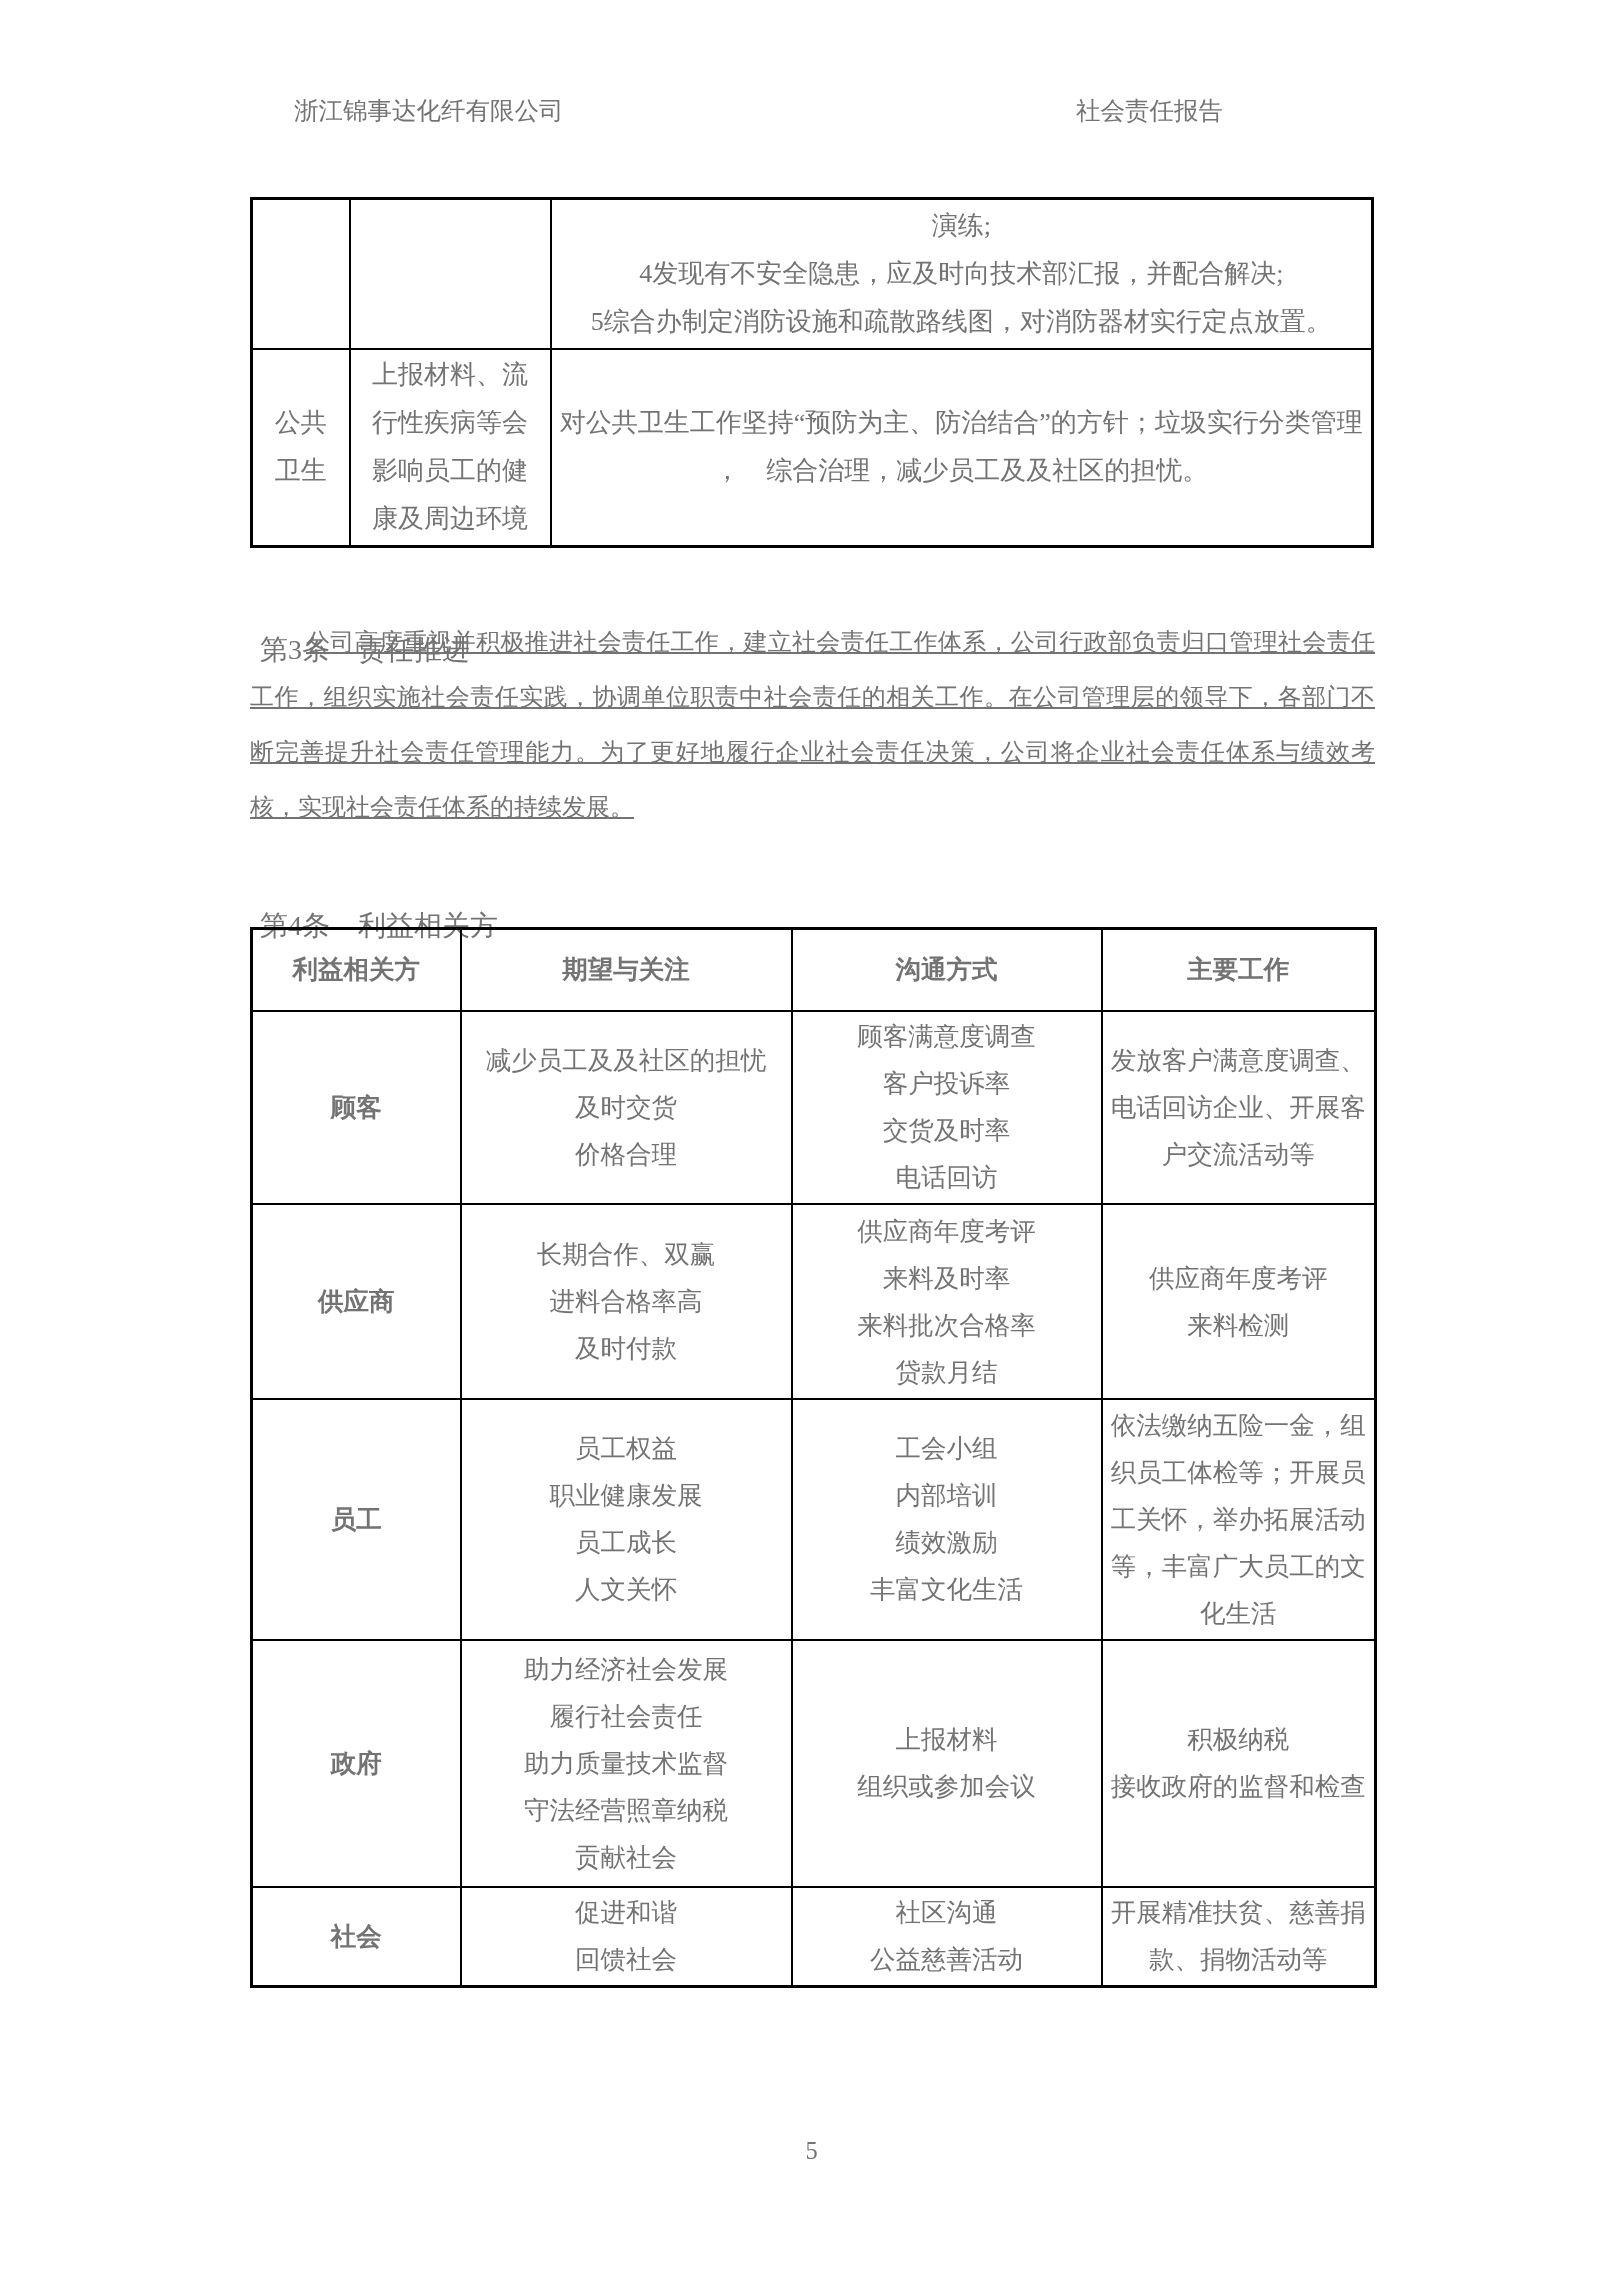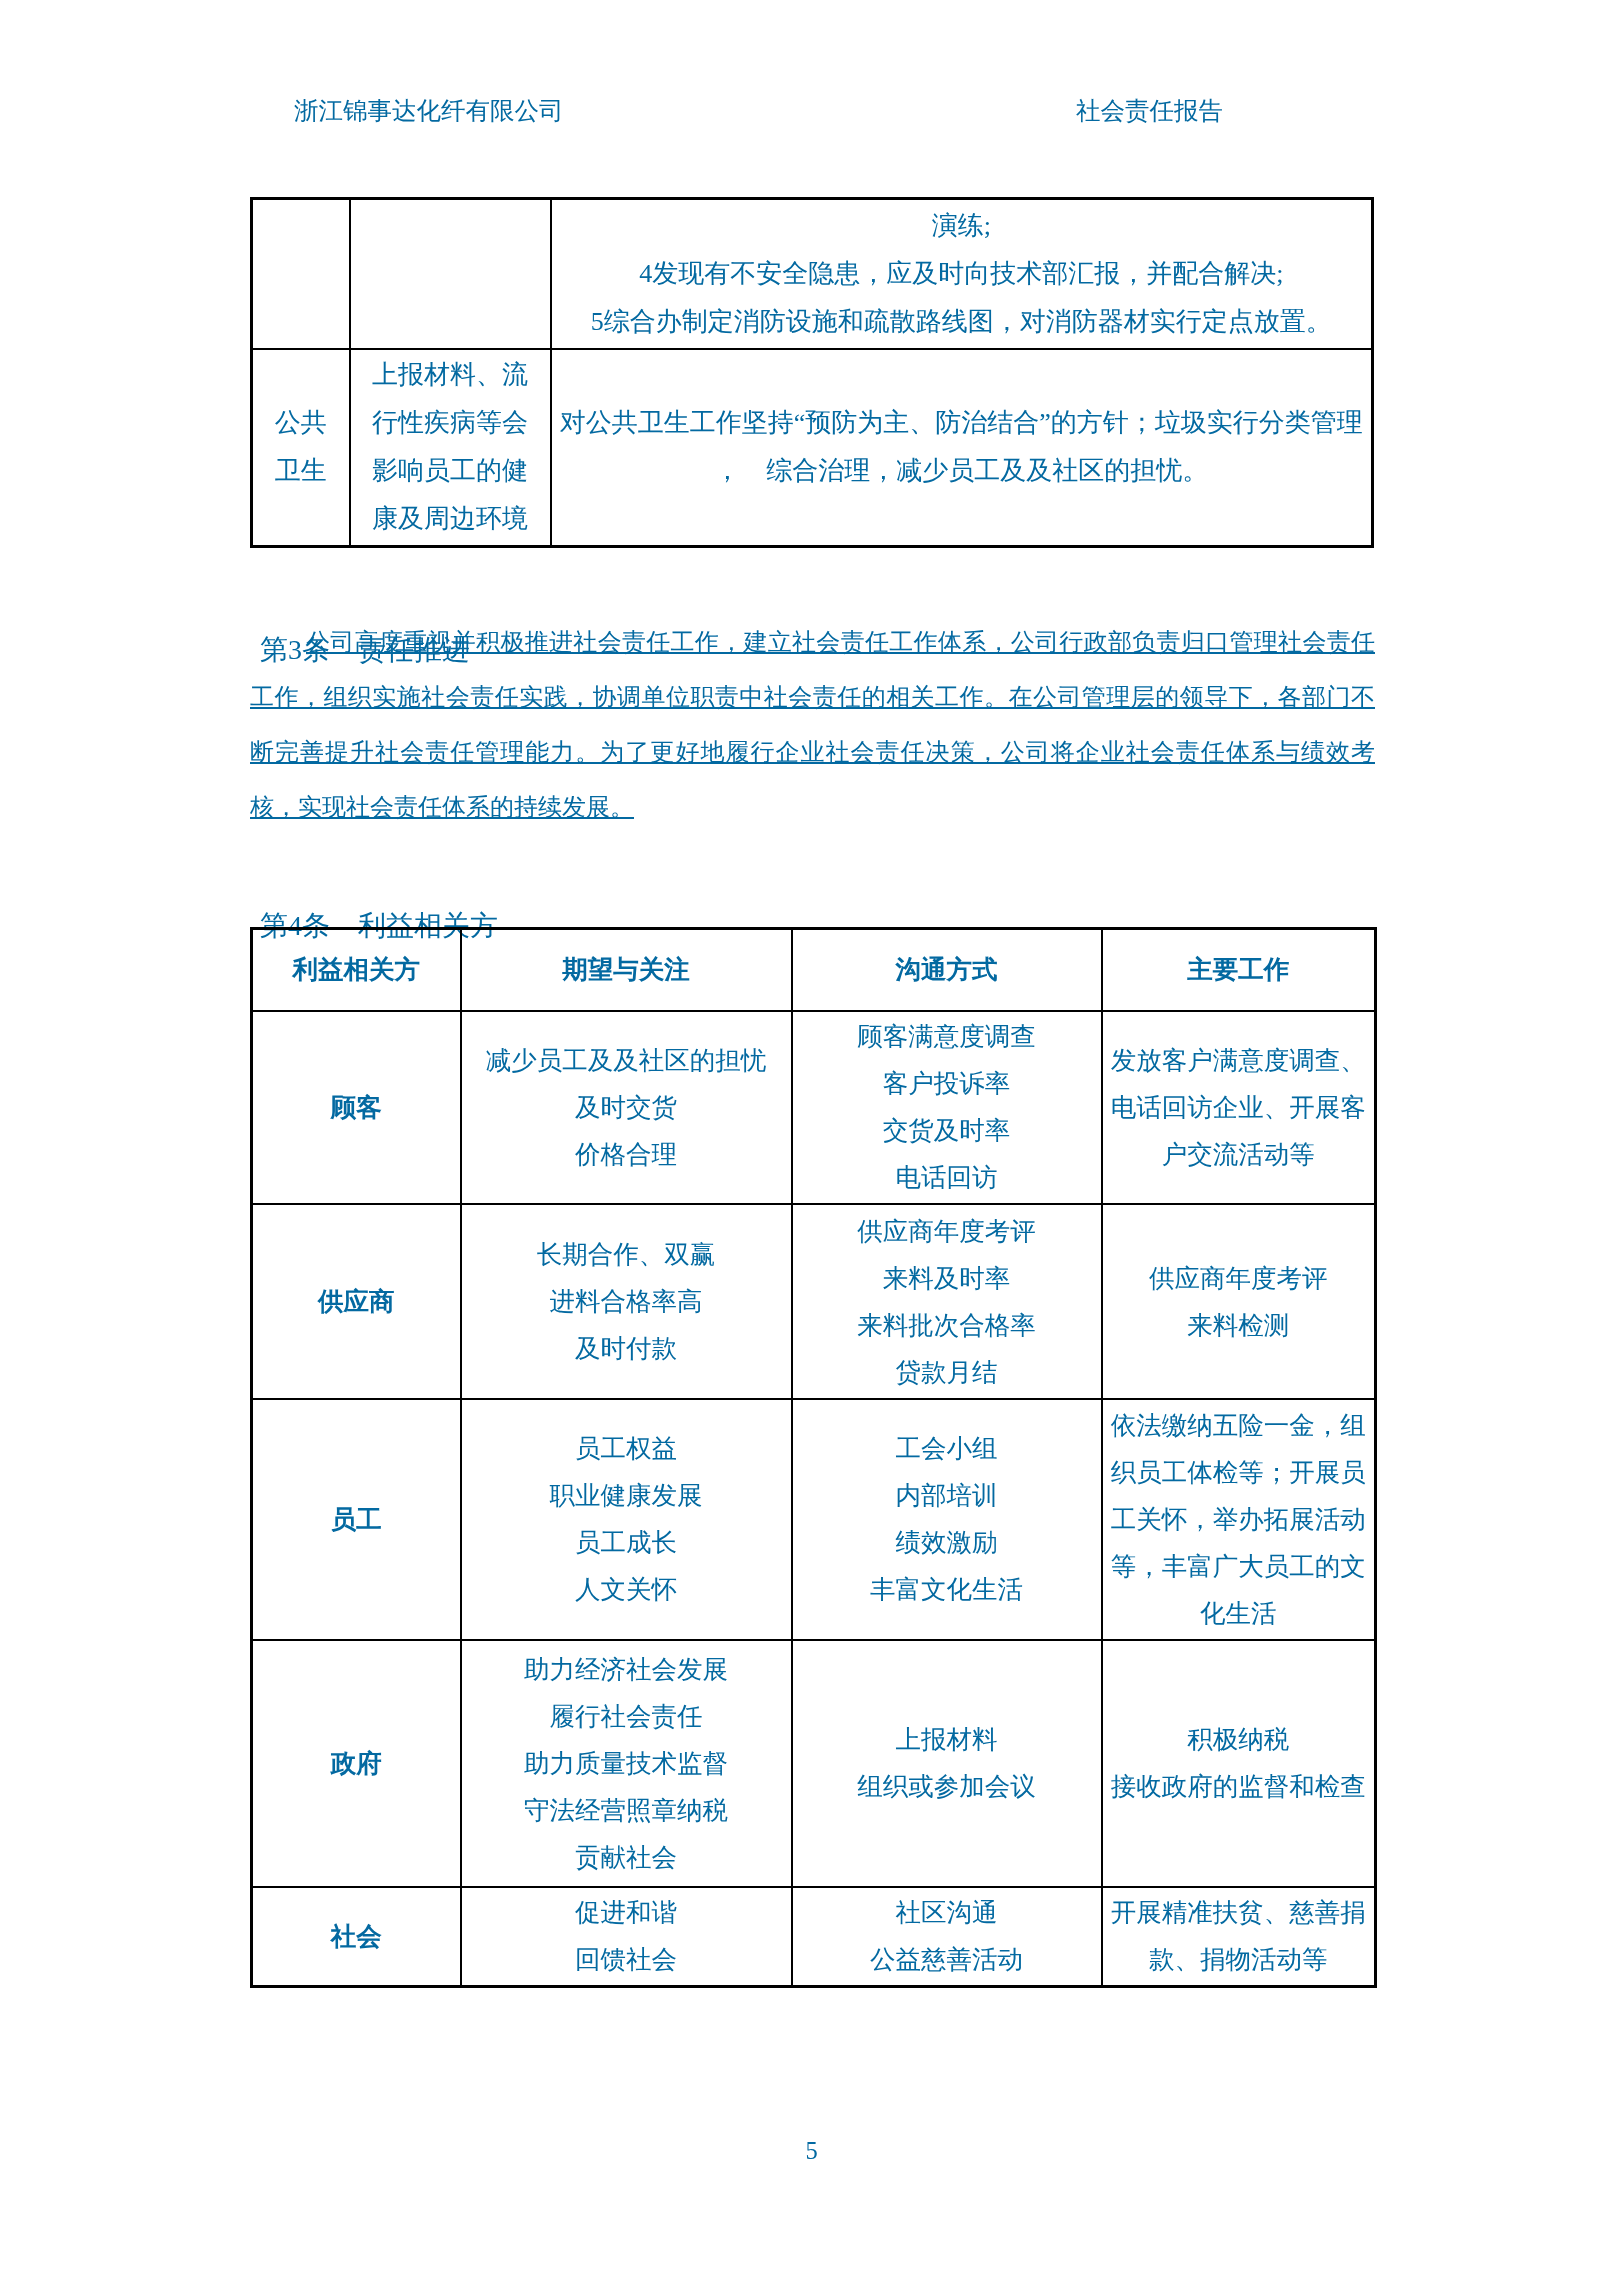--- a/index.html
+++ b/index.html
@@ -1,21 +1,21 @@
 <!DOCTYPE html>
 <html style="font-size:14.5px"><head>
 <meta charset="utf-8">
 <style>
   html,body{margin:0;padding:0;background:#ffffff;}
   .page{
     position:relative;
     width:1623px;
     height:2294px;
     background:#ffffff;
-    color:#0369a1;
+    color:#737373;
     font-family:"Liberation Serif","DejaVu Serif",serif;
     overflow:hidden;
   }
   .hdr-left{position:absolute;left:294px;top:96px;font-size:24.5px;line-height:29px;}
   .hdr-right{position:absolute;left:1076px;top:96px;font-size:24.5px;line-height:29px;}
 
   table.doc-tbl{
     position:absolute;
     border-collapse:collapse;
     table-layout:fixed;

